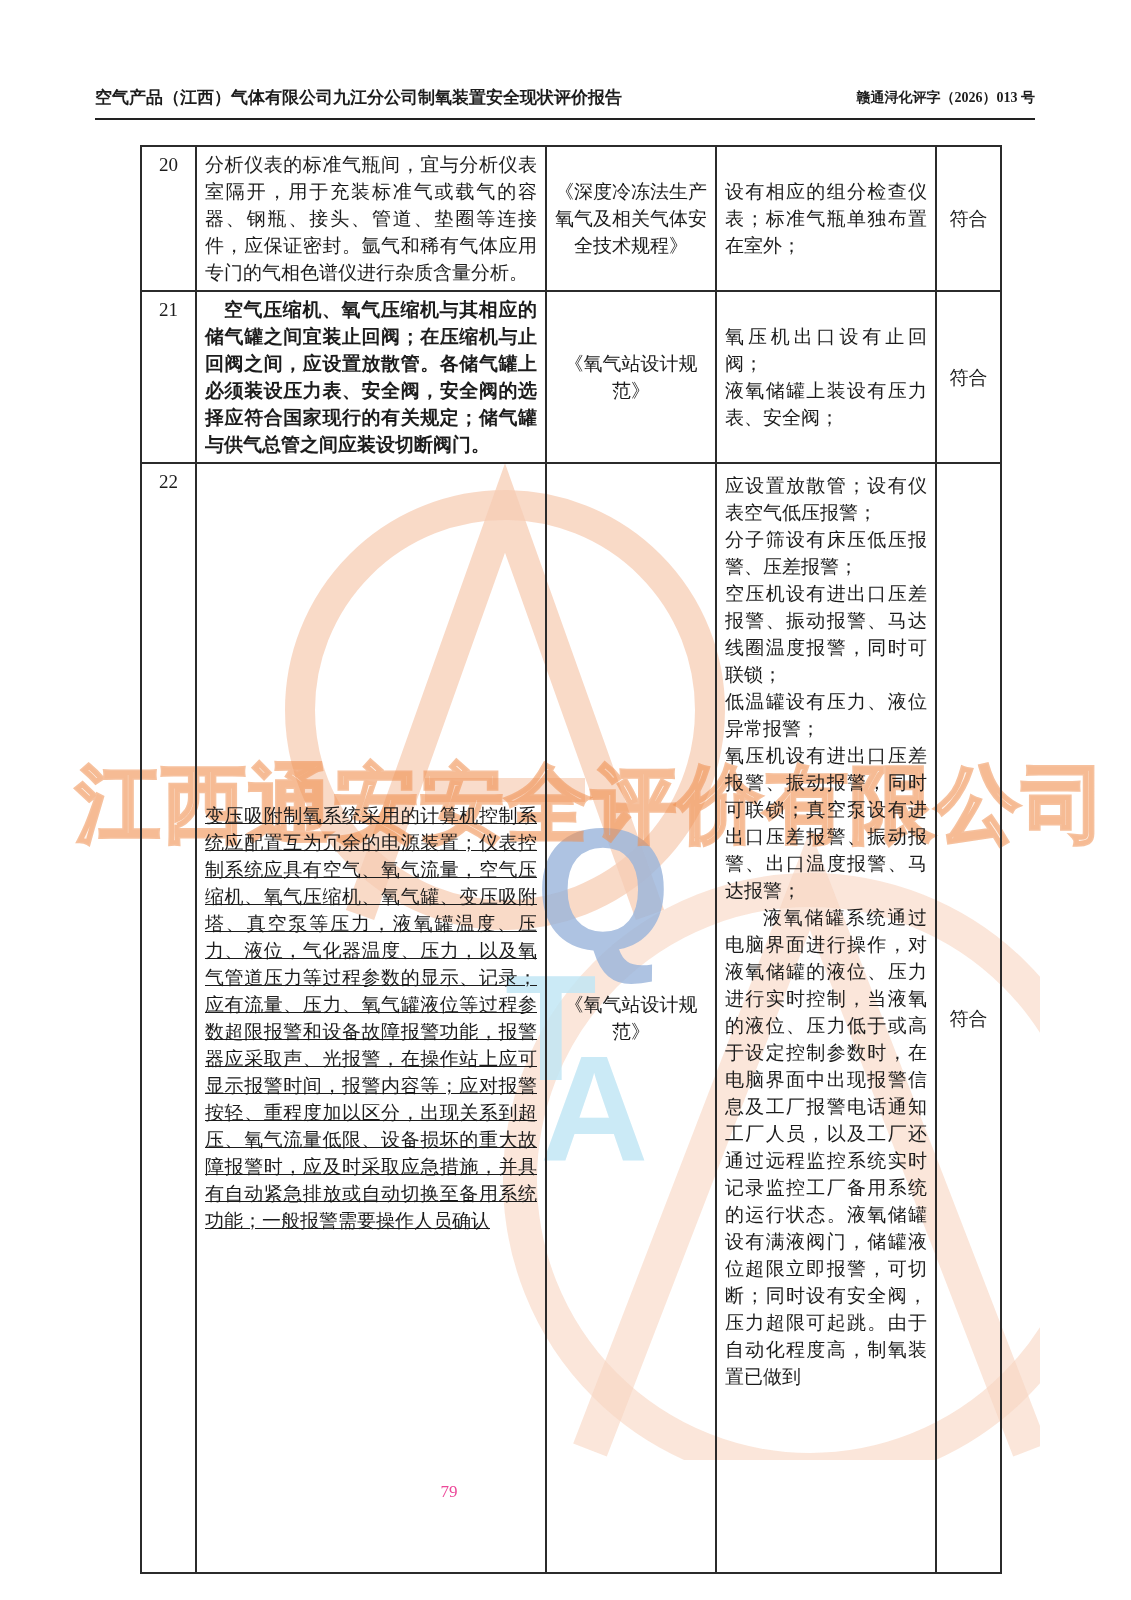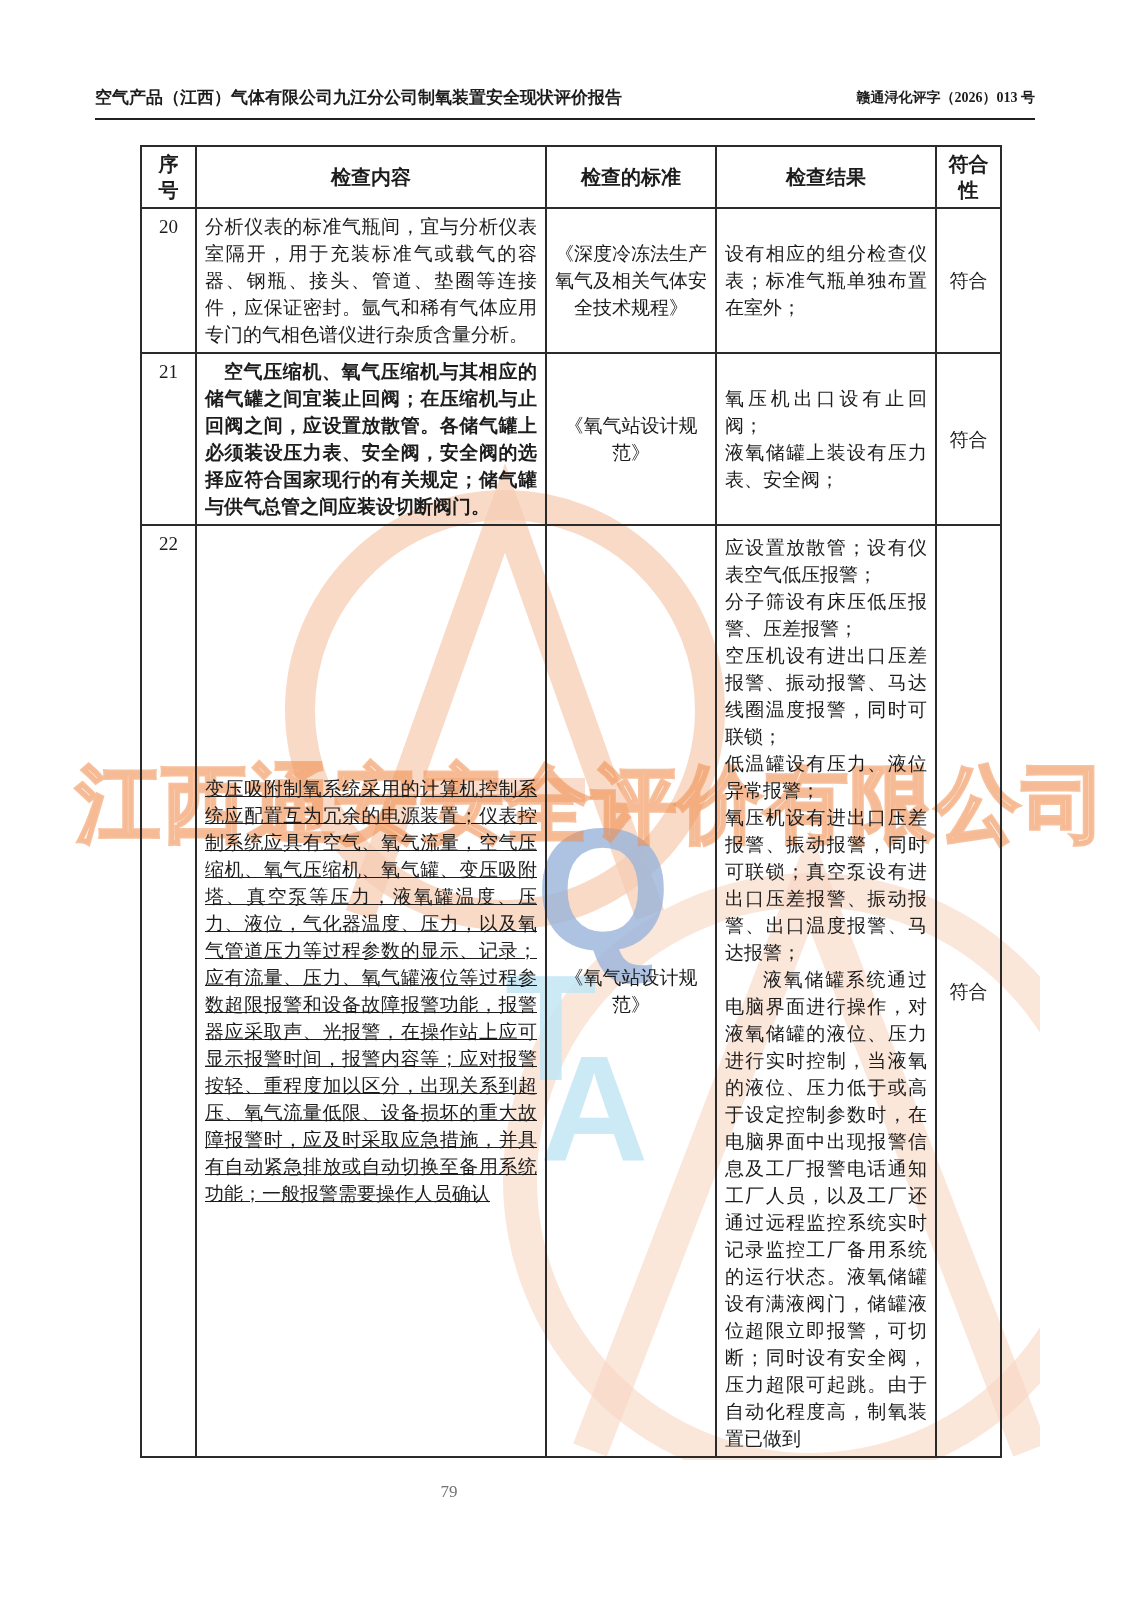--- a/index.html
+++ b/index.html
@@ -43,34 +43,34 @@
   table.checklist td,table.checklist th{
     border:2px solid #2b2b2b;
     padding:4px 8px;
     font-weight:normal;
     overflow:hidden;
   }
   tr.hdr th{font-weight:bold;font-size:20px;text-align:center;vertical-align:middle;line-height:26px;}
   tr.hdr{height:60px;}
   tr.r20{height:136px;}
   tr.r21{height:164px;}
-  tr.r22{height:932px;}
+  tr.r22{height:1110px;}
   td.no{text-align:center;vertical-align:top;padding-top:8px;}
   td.content{text-align:justify;vertical-align:top;}
   td.content.vmid{vertical-align:middle;text-decoration:underline;}
   td.content.ind1 .txt{text-indent:1em;display:block;font-weight:bold;}
   td.standard{text-align:center;vertical-align:middle;}
   td.result{vertical-align:middle;text-align:justify;}
   td.result.vtop{vertical-align:top;padding-top:8px;}
   td.result p{margin:0;}
   td.result p.indent2{text-indent:2em;}
   td.conf{text-align:center;vertical-align:middle;}
   .page-number{
     position:absolute;top:1482px;left:0;width:898px;
-    text-align:center;font-size:17px;color:#737373;
+    text-align:center;font-size:17px;color:#ec4899;
   }
 </style>
 </head>
 <body>
 
 <div class="watermark-layer">
   <svg class="wm-logo" width="790" height="1000" viewBox="0 0 790 1000">
 
     <circle cx="255" cy="250" r="205" fill="none" stroke="#f0a478" stroke-width="30" opacity="0.75"></circle>
 
@@ -98,27 +98,20 @@
 
   <table class="checklist">
     <colgroup>
       <col class="c-no">
         <col class="c-content">
         <col class="c-standard">
         <col class="c-result">
         <col class="c-conf">
     </colgroup>
     <tbody>
-        <tr class="hdr">
-      <th>序号</th>
-      <th>检查内容</th>
-      <th>检查的标准</th>
-      <th>检查结果</th>
-      <th>符合性</th>
-    </tr>
 
     <tr class="r20">
       <td class="no">20</td>
       <td class="content"><span class="txt">分析仪表的标准气瓶间，宜与分析仪表室隔开，用于充装标准气或载气的容器、钢瓶、接头、管道、垫圈等连接件，应保证密封。氩气和稀有气体应用专门的气相色谱仪进行杂质含量分析。</span></td>
       <td class="standard">《深度冷冻法生产氧气及相关气体安全技术规程》</td>
       <td class="result">
         <p>设有相应的组分检查仪表；标准气瓶单独布置在室外；</p>
       </td>
       <td class="conf">符合</td>
     </tr>

